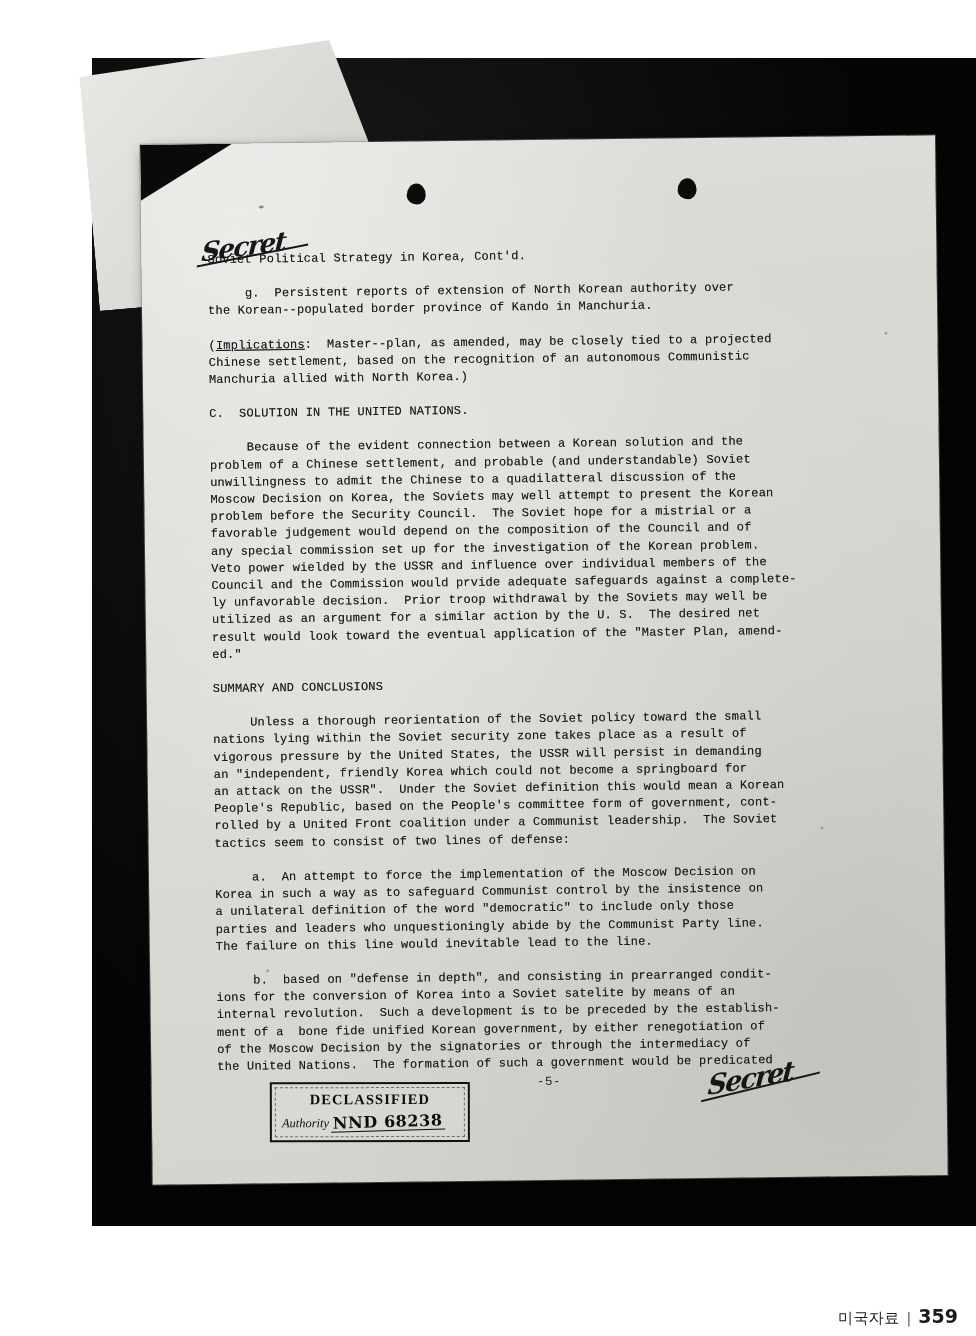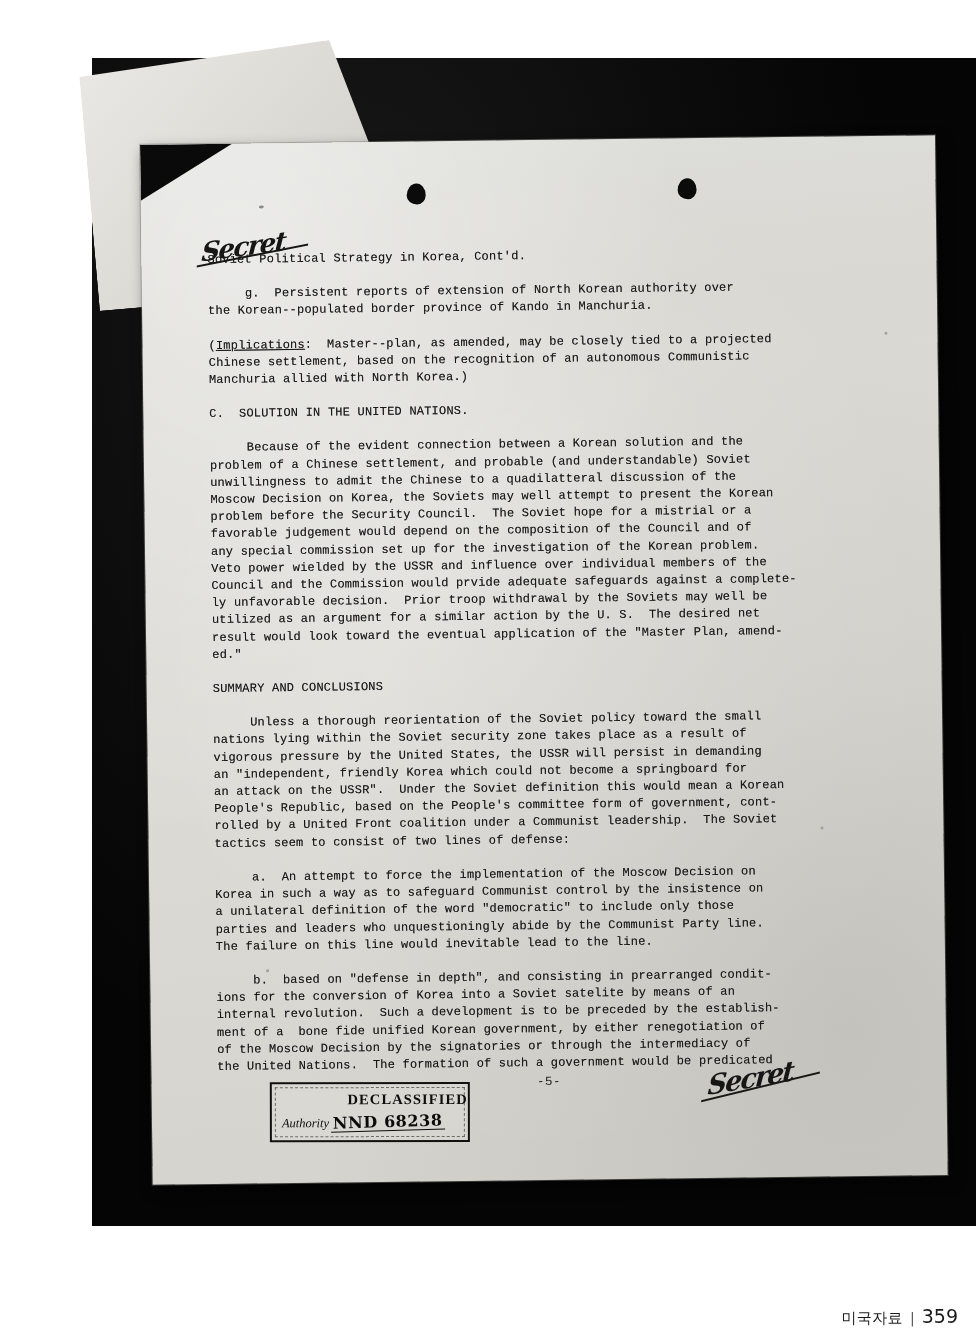--- a/index.html
+++ b/index.html
@@ -222,21 +222,21 @@
     content: "";
     position: absolute;
     left: 3px; top: 3px; right: 3px; bottom: 3px;
     border: 1px dashed rgba(20,20,20,0.55);
     pointer-events: none;
   }
   #declassified-label {
     position: absolute;
     left: 0; right: 0;
     top: 7px;
-    text-align: right;
+    text-align: center;
     font-family: "Liberation Serif", serif;
     font-weight: 700;
     font-size: 14.5px;
     letter-spacing: 1.1px;
     color: #0d0d0d;
   }
   #authority-row {
     position: absolute;
     left: 10px;
     top: 29px;
@@ -276,21 +276,21 @@
   #footer-source {
     font-size: 15px;
     letter-spacing: 0.4px;
   }
   #footer-sep {
     font-size: 14px;
     color: #555;
   }
   #footer-page-number {
     font-size: 19px;
-    font-weight: 400;
+    font-weight: 700;
     text-align: center;
   }
 
   
   .speck {
     position: absolute;
     background: #3a3a3a;
     border-radius: 50%;
     opacity: 0.55;
     z-index: 2;

